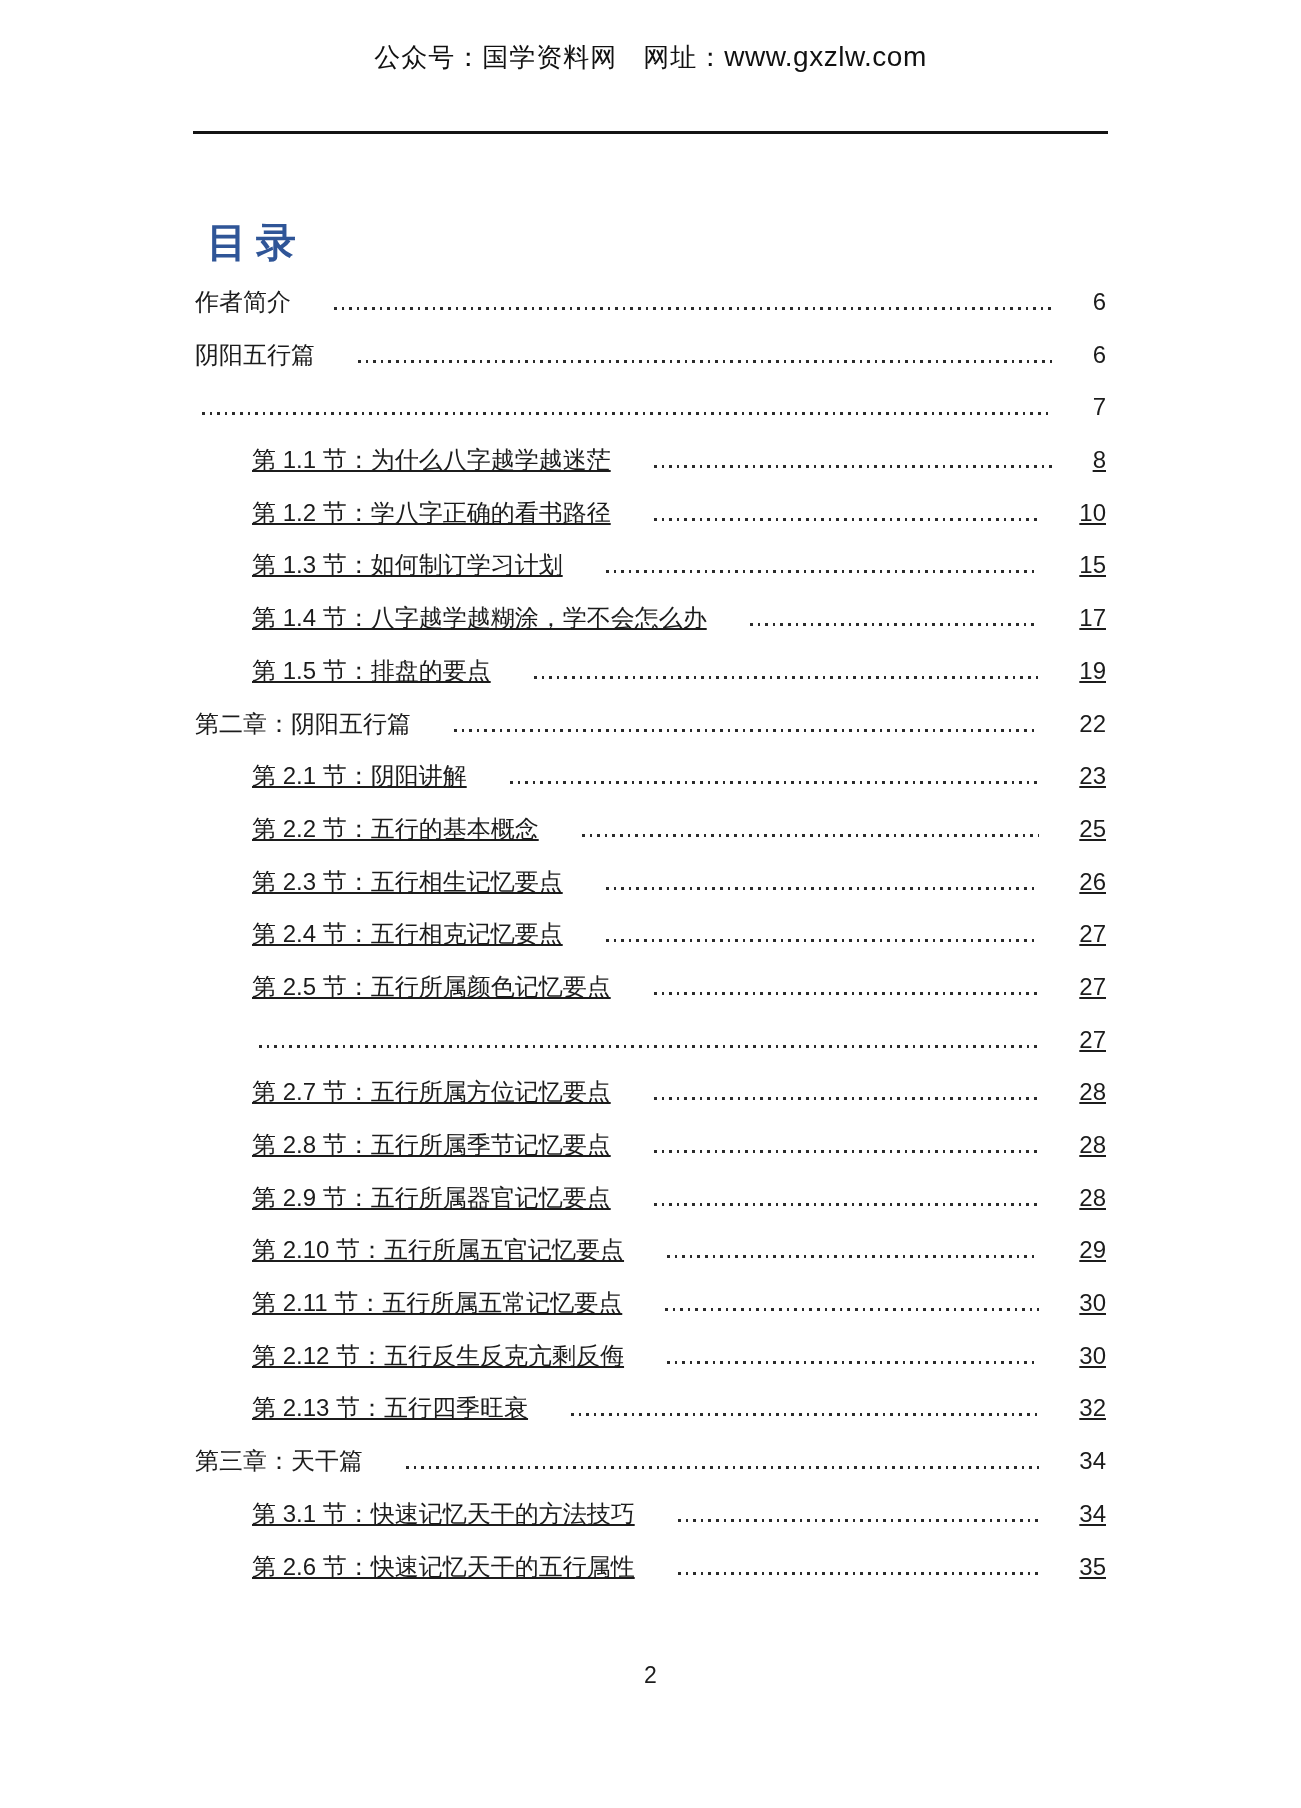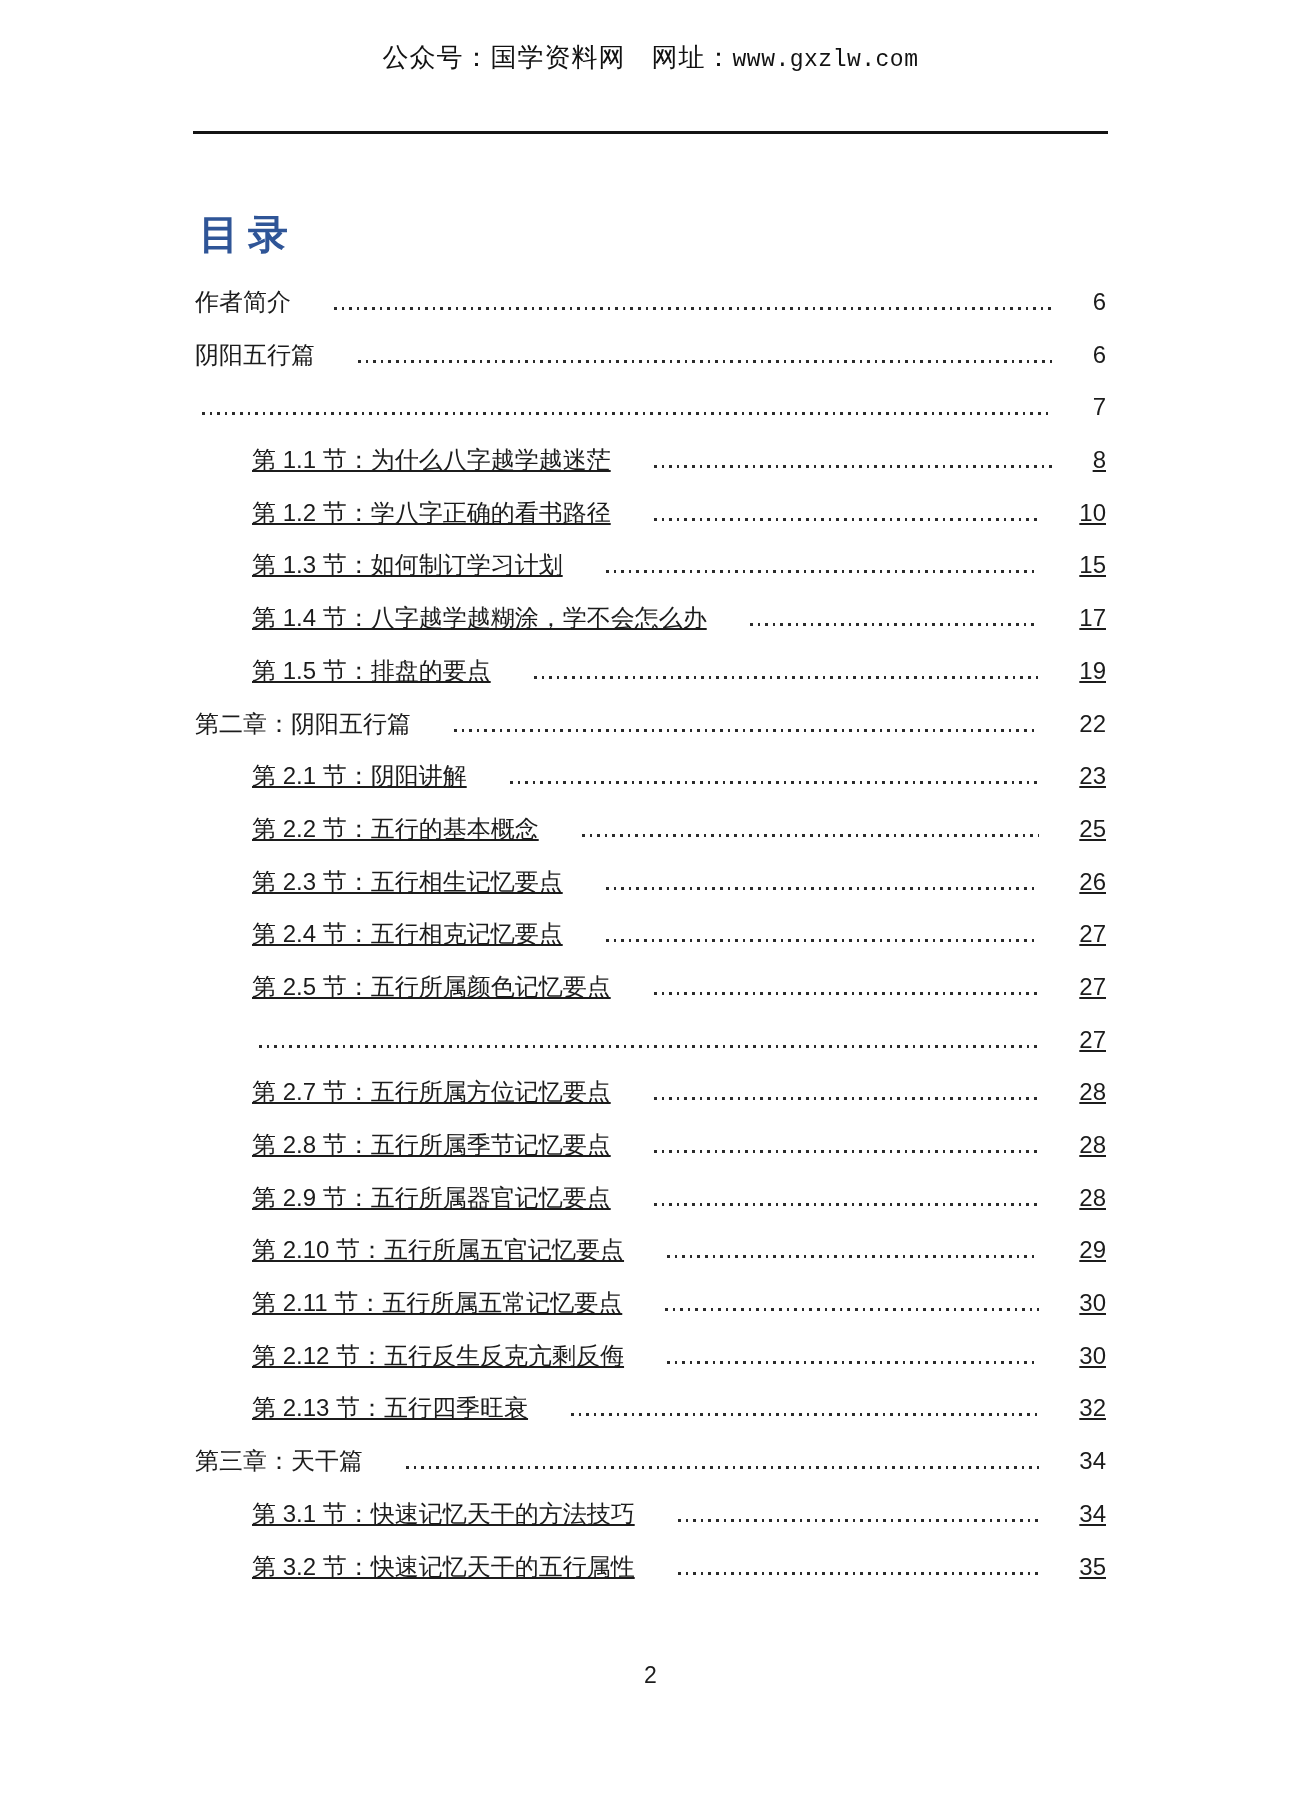--- a/index.html
+++ b/index.html
@@ -22,39 +22,39 @@
     width: 100%;
     text-align: center;
     font-family: "DejaVu Serif", "Liberation Serif", serif;
     font-size: 26px;
     letter-spacing: 1px;
     color: #111111;
     white-space: nowrap;
   }
   .header-text .gap { display: inline-block; width: 26px; }
   .header-text .url {
-    font-family: Liberation Mono, monospace;
-    font-size: 23px;
+    font-family: Liberation Sans, sans-serif;
+    font-size: 28px;
     letter-spacing: 0.5px;
   }
   .header-rule {
     position: absolute;
     top: 131px;
     left: 193px;
     width: 915px;
     height: 3px;
     background: #141414;
   }
 
   
   .toc-title {
     position: absolute;
     top: 203px;
     left: 195px;
-    margin: 4px;
+    margin: 12px;
     font-size: 40px;
     font-weight: bold;
     letter-spacing: 9px;
     color: #2F5597;
     font-family: "Liberation Sans", sans-serif;
   }
 
   
   .toc {
     position: absolute;
@@ -224,21 +224,21 @@
     <span class="toc-label">第三章：天干篇</span>
     <span class="toc-dots"></span>
     <span class="toc-page">34</span>
   </div>
       <div class="toc-row level-2">
     <span class="toc-label">第 3.1 节：快速记忆天干的方法技巧</span>
     <span class="toc-dots"></span>
     <span class="toc-page">34</span>
   </div>
       <div class="toc-row level-2">
-    <span class="toc-label">第 3.2 节：快速记忆天干的五行属性</span>
+    <span class="toc-label">第 2.6 节：快速记忆天干的五行属性</span>
     <span class="toc-dots"></span>
     <span class="toc-page">35</span>
   </div>
     </div>
 
   <div class="footer">
     <span>2</span>
   </div>
 
 </div>

